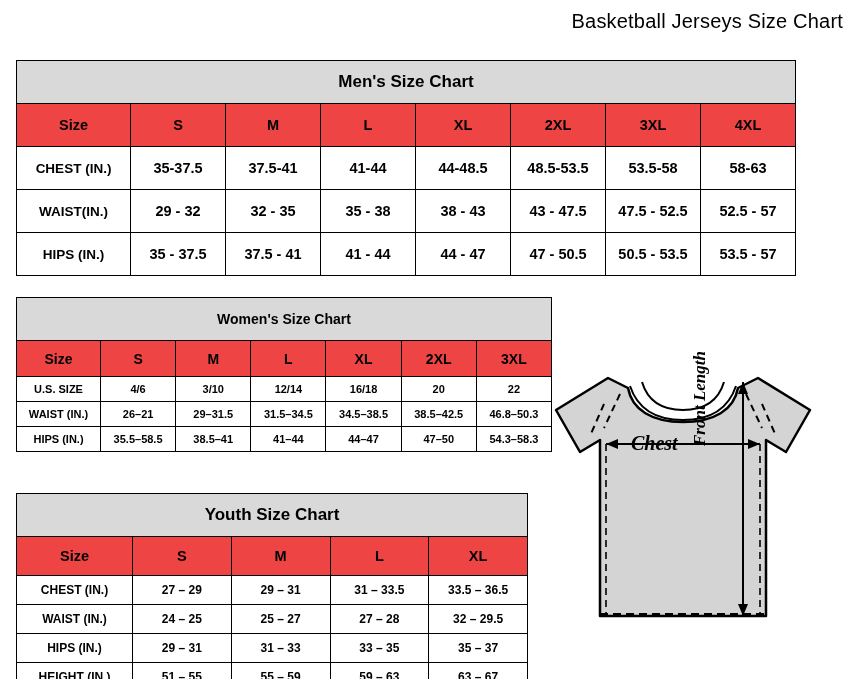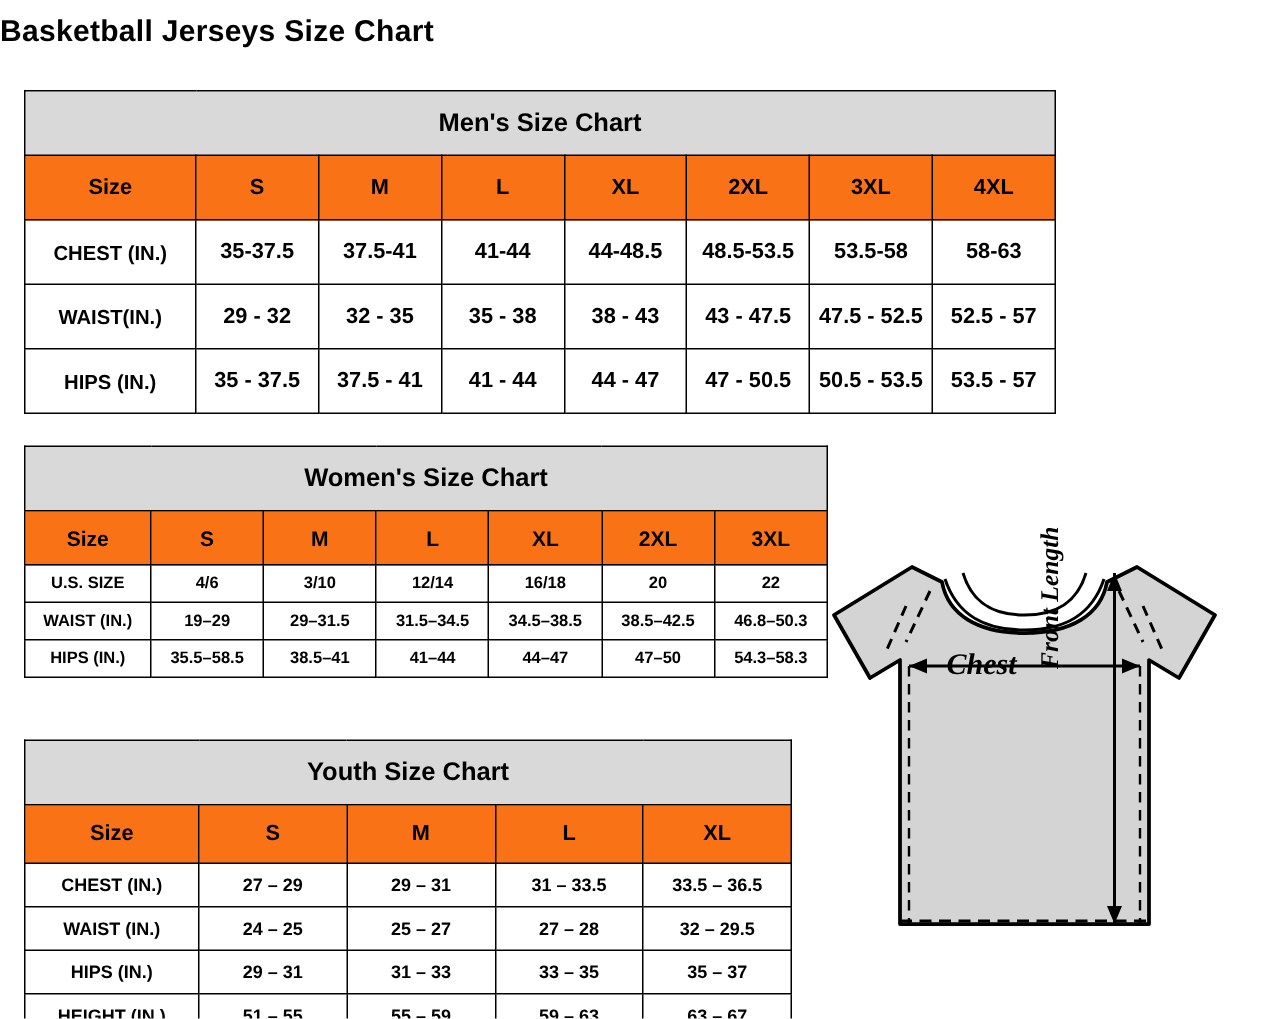--- a/index.html
+++ b/index.html
@@ -9,23 +9,23 @@
   }
   body {
     width: 843px;
     height: 679px;
     font-family: "Liberation Sans", sans-serif;
     color: #000000;
     position: relative;
     overflow: hidden;
   }
   .page-title {
-    text-align: left;
+    text-align: right;
     font-size: 20px;
-    font-weight: bold;
+    font-weight: normal;
     margin: 10px 0 0 0;
     letter-spacing: 0.2px;
   }
   .chart-wrap {
     position: absolute;
   }
   table.size-table {
     border-collapse: collapse;
     table-layout: fixed;
     background: #ffffff;
@@ -36,35 +36,35 @@
     vertical-align: middle;
     padding: 0;
     font-weight: bold;
   }
   .tbl-caption {
     background: #d9d9d9;
     font-size: 16px;
     font-weight: bold;
   }
   .hdr-cell {
-    background: #f97316;
+    background: #ef4444;
   }
 
   
   #mens-chart { left: 16px; top: 60px; width: 812px; }
-  #mens-chart table { width: 688px; padding-left: 48px; }
+  #mens-chart table { width: 780px; padding-left: 48px; }
   #mens-chart .tbl-caption { height: 42px; font-size: 17px; }
   #mens-chart th, #mens-chart td { height: 42px; font-size: 14.5px; }
   #mens-chart .row-label { font-size: 13.5px; }
   #mens-chart col.c0 { width: 114px; }
 
   
   #womens-chart { left: 16px; top: 297px; width: 536px; }
   #womens-chart table { width: 536px; }
-  #womens-chart .tbl-caption { height: 42px; font-size: 17px; }
+  #womens-chart .tbl-caption { height: 42px; font-size: 14px; }
   #womens-chart th { height: 35px; font-size: 14px; }
   #womens-chart td { height: 24px; font-size: 11px; }
   #womens-chart .row-label { font-size: 11px; }
   #womens-chart col.c0 { width: 84px; }
 
   
   #youth-chart { left: 16px; top: 493px; width: 512px; }
   #youth-chart table { width: 512px; }
   #youth-chart .tbl-caption { height: 42px; font-size: 17px; margin-top: 46px; }
   #youth-chart th { height: 38px; font-size: 14.5px; }
@@ -195,21 +195,21 @@
         <td class="row-label">U.S. SIZE</td>
         <td>4/6</td>
         <td>3/10</td>
         <td>12/14</td>
         <td>16/18</td>
         <td>20</td>
         <td>22</td>
       </tr>
       <tr>
         <td class="row-label">WAIST  (IN.)</td>
-        <td>19–29</td>
+        <td>26–21</td>
         <td>29–31.5</td>
         <td>31.5–34.5</td>
         <td>34.5–38.5</td>
         <td>38.5–42.5</td>
         <td>46.8–50.3</td>
       </tr>
       <tr>
         <td class="row-label">HIPS  (IN.)</td>
         <td>35.5–58.5</td>
         <td>38.5–41</td>

